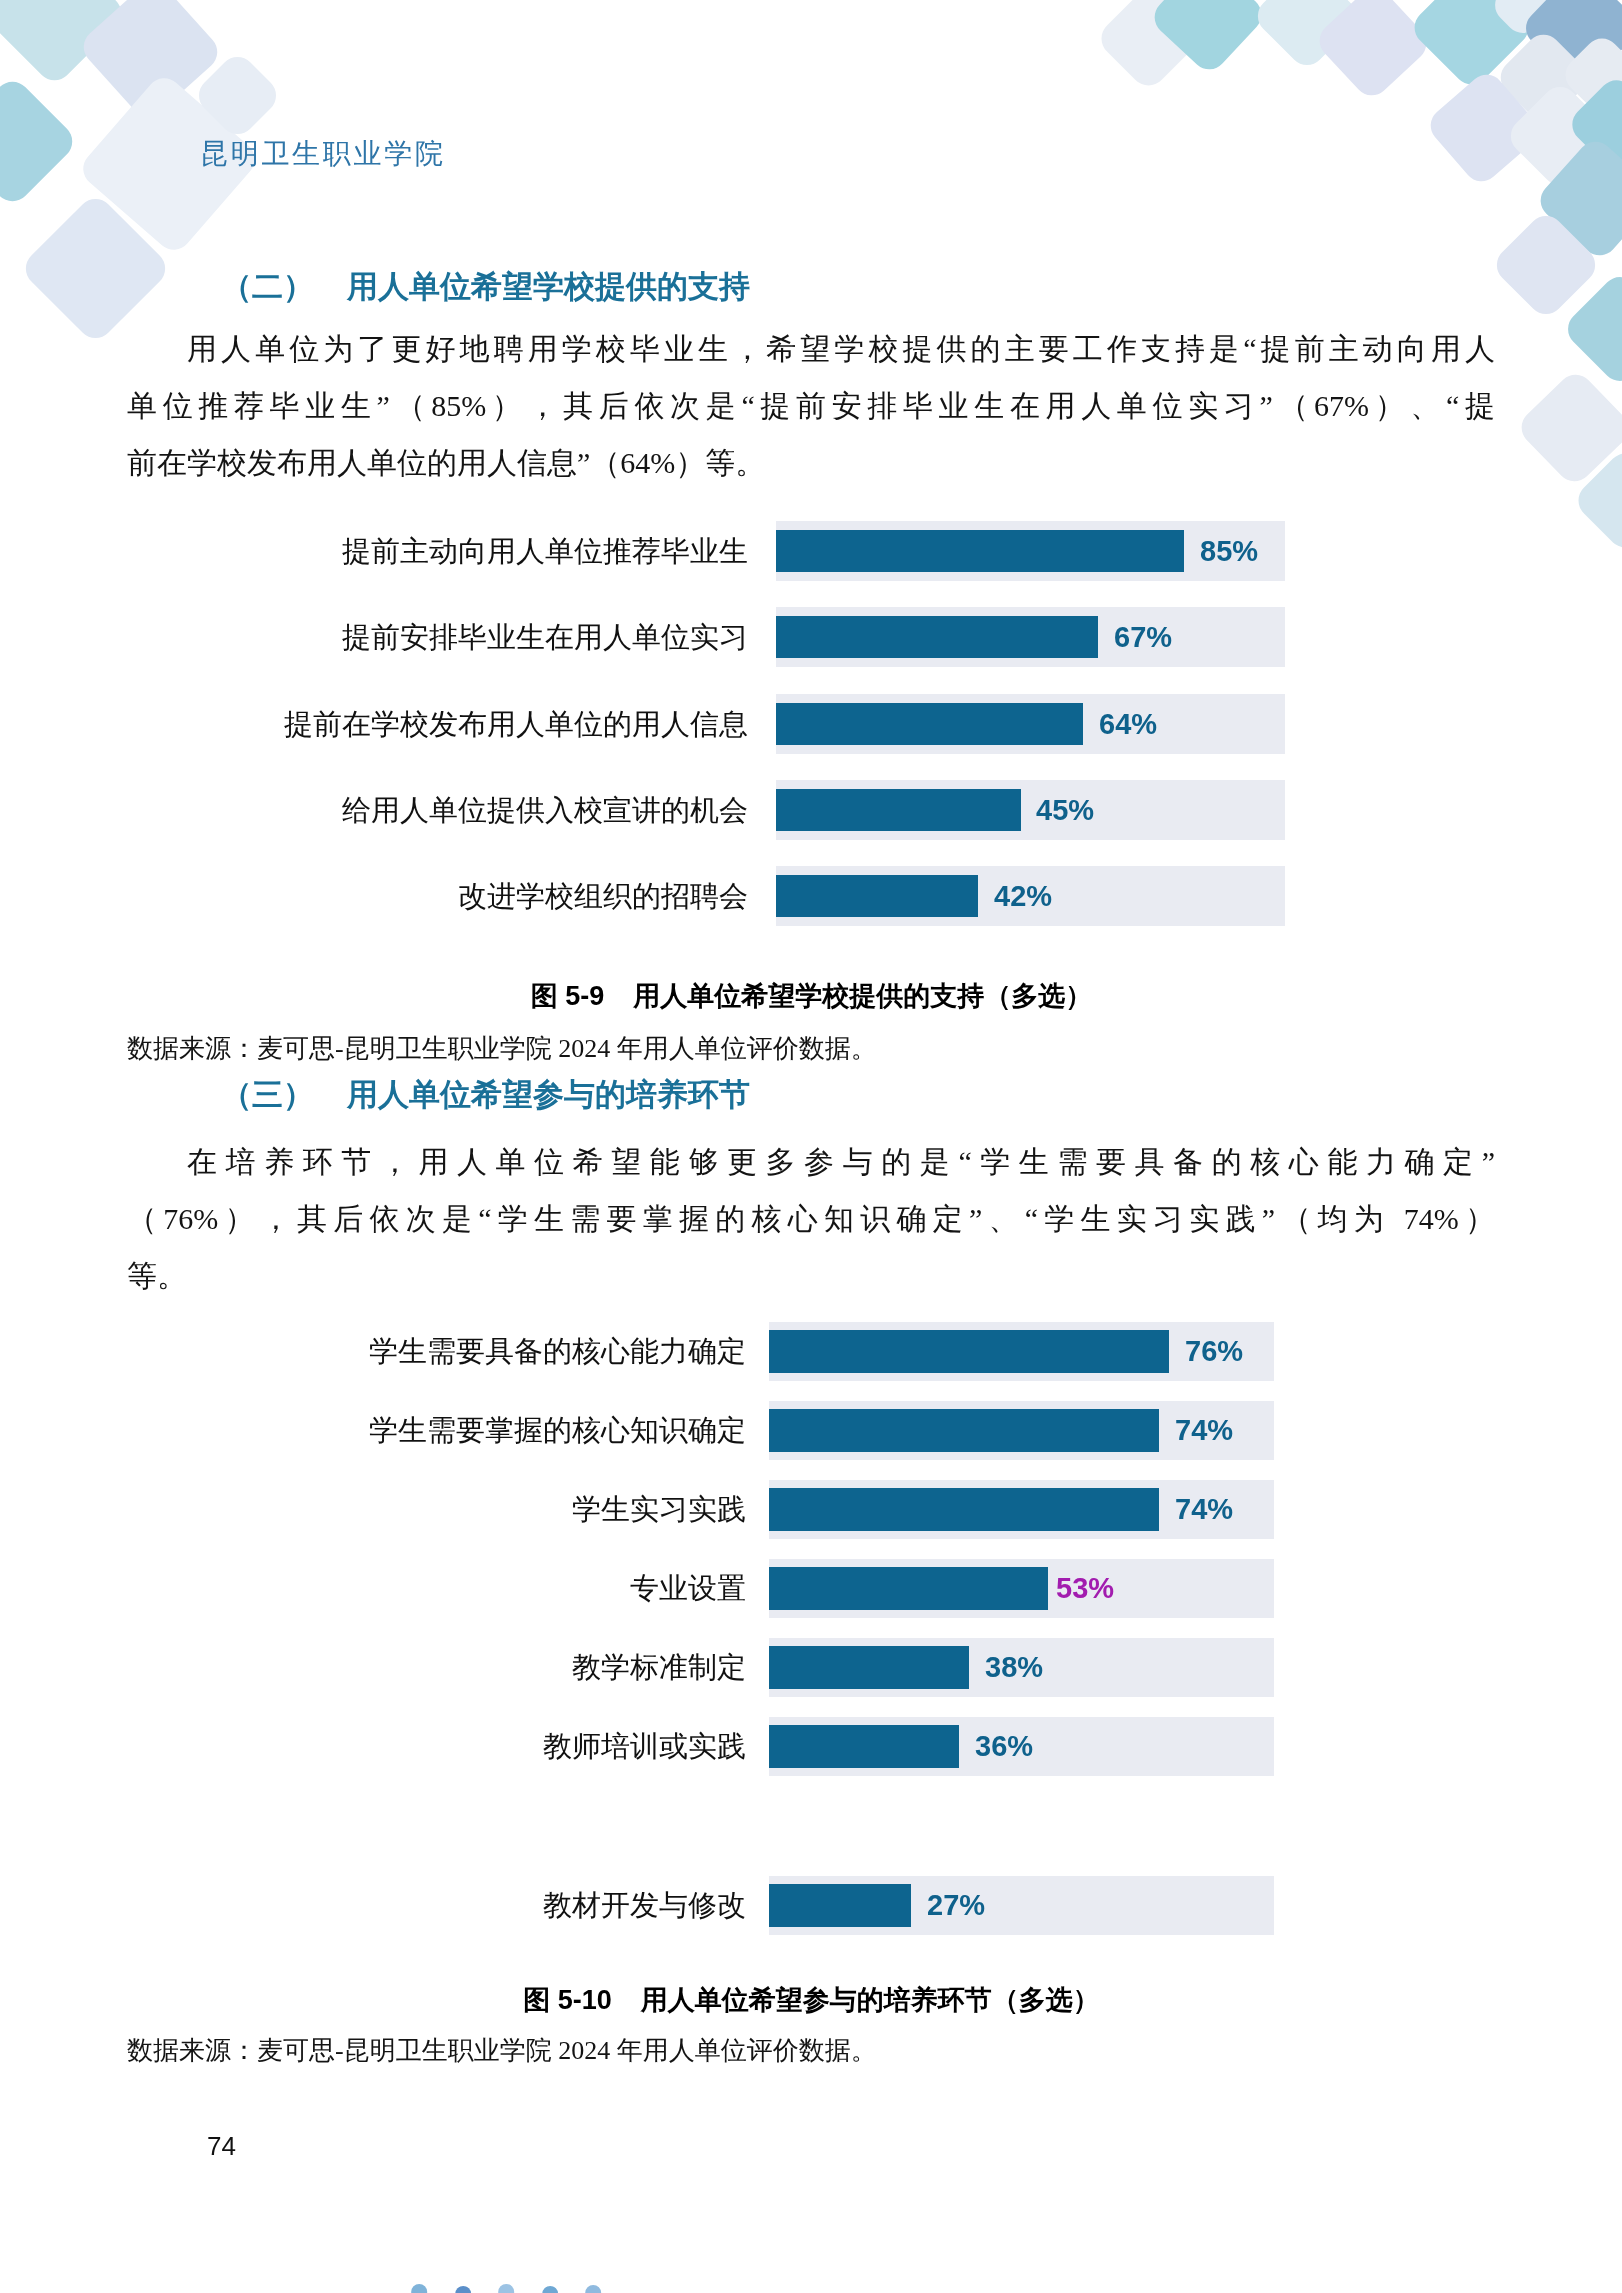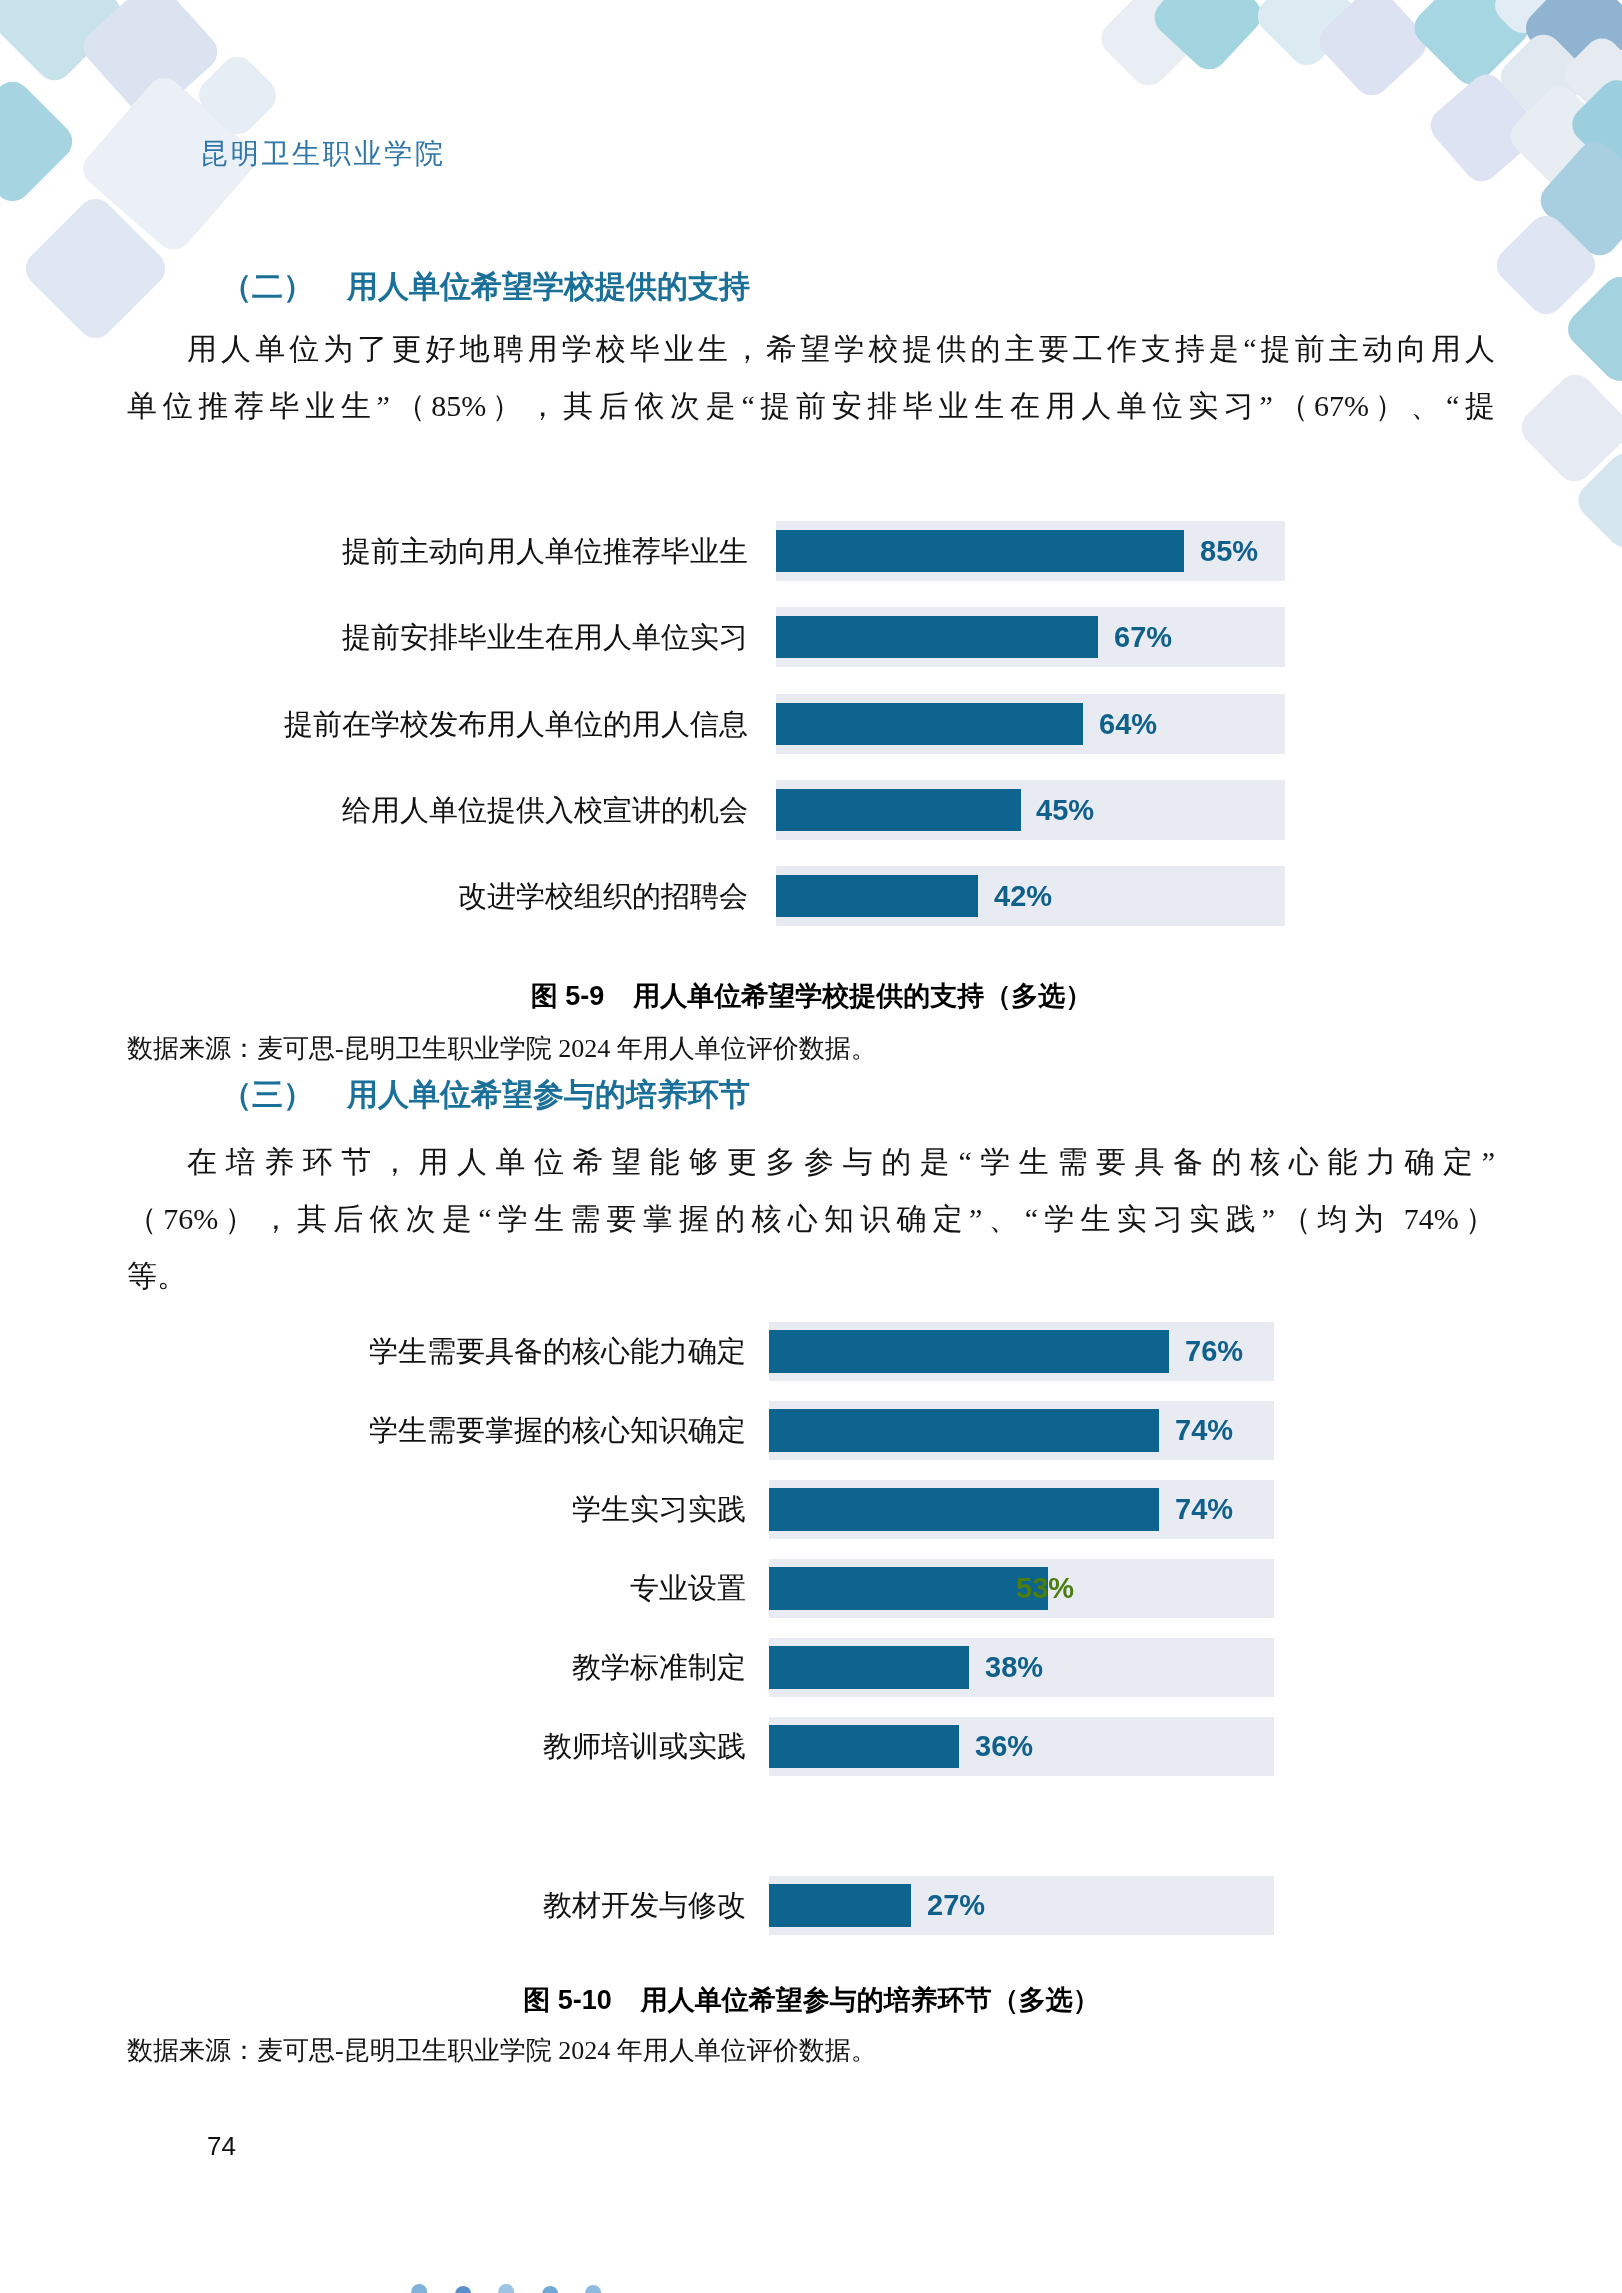--- a/index.html
+++ b/index.html
@@ -100,20 +100,21 @@
   </div>
 
   <div class="header-title">昆明卫生职业学院</div>
 
   <div class="sec-heading" id="heading2">
     <span class="sec-num">（二）</span><span>用人单位希望学校提供的支持</span>
   </div>
   <div class="para" id="para1">
     <div class="pline first">用人单位为了更好地聘用学校毕业生，希望学校提供的主要工作支持是“提前主动向用人</div>
     <div class="pline">单位推荐毕业生”（85%），其后依次是“提前安排毕业生在用人单位实习”（67%）、“提</div>
+    <div class="pline last">前在学校发布用人单位的用人信息”（64%）等。</div>
   </div>
 
   <div class="chart" id="chart1">
       <div class="crow" style="top: 0px; height: 60px;">
         <div class="clab" style="width: 748px; line-height: 60px;">提前主动向用人单位推荐毕业生</div>
         <div class="ctrack" style="left: 776px; width: 509px; height: 60px; background: rgb(233, 235, 242);"></div>
         <div class="cbar" style="left: 776px; top: 9px; width: 408px; height: 42px; background: rgb(13, 100, 143);"></div>
         <div class="cpct" style="left: 1200px; line-height: 60px; color: rgb(15, 97, 140);">85%</div>
       </div>
       <div class="crow" style="top: 86px; height: 60px;">
@@ -171,21 +172,21 @@
       <div class="crow" style="top: 158px; height: 59px;">
         <div class="clab" style="width: 738px; line-height: 59px;">学生实习实践</div>
         <div class="ctrack" style="left: 761px; width: 505px; height: 59px; background: rgb(233, 235, 242);"></div>
         <div class="cbar" style="left: 761px; top: 8.2px; width: 390px; height: 43px; background: rgb(13, 100, 143);"></div>
         <div class="cpct" style="left: 1167px; line-height: 59px; color: rgb(15, 97, 140);">74%</div>
       </div>
       <div class="crow" style="top: 237px; height: 59px;">
         <div class="clab" style="width: 738px; line-height: 59px;">专业设置</div>
         <div class="ctrack" style="left: 761px; width: 505px; height: 59px; background: rgb(233, 235, 242);"></div>
         <div class="cbar" style="left: 761px; top: 8.2px; width: 279px; height: 43px; background: rgb(13, 100, 143);"></div>
-        <div class="cpct" style="left: 1008px; line-height: 59px; color: #4d7c0f;">53%</div>
+        <div class="cpct" style="left: 1048px; line-height: 59px; color: #a21caf;">53%</div>
       </div>
       <div class="crow" style="top: 316px; height: 59px;">
         <div class="clab" style="width: 738px; line-height: 59px;">教学标准制定</div>
         <div class="ctrack" style="left: 761px; width: 505px; height: 59px; background: rgb(233, 235, 242);"></div>
         <div class="cbar" style="left: 761px; top: 8.2px; width: 200px; height: 43px; background: rgb(13, 100, 143);"></div>
         <div class="cpct" style="left: 977px; line-height: 59px; color: rgb(15, 97, 140);">38%</div>
       </div>
       <div class="crow" style="top: 395px; height: 59px;">
         <div class="clab" style="width: 738px; line-height: 59px;">教师培训或实践</div>
         <div class="ctrack" style="left: 761px; width: 505px; height: 59px; background: rgb(233, 235, 242);"></div>

